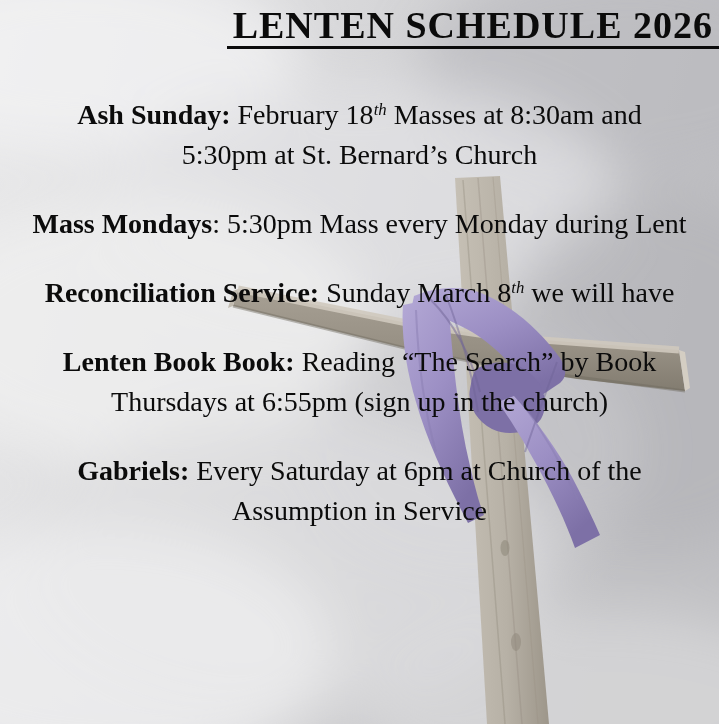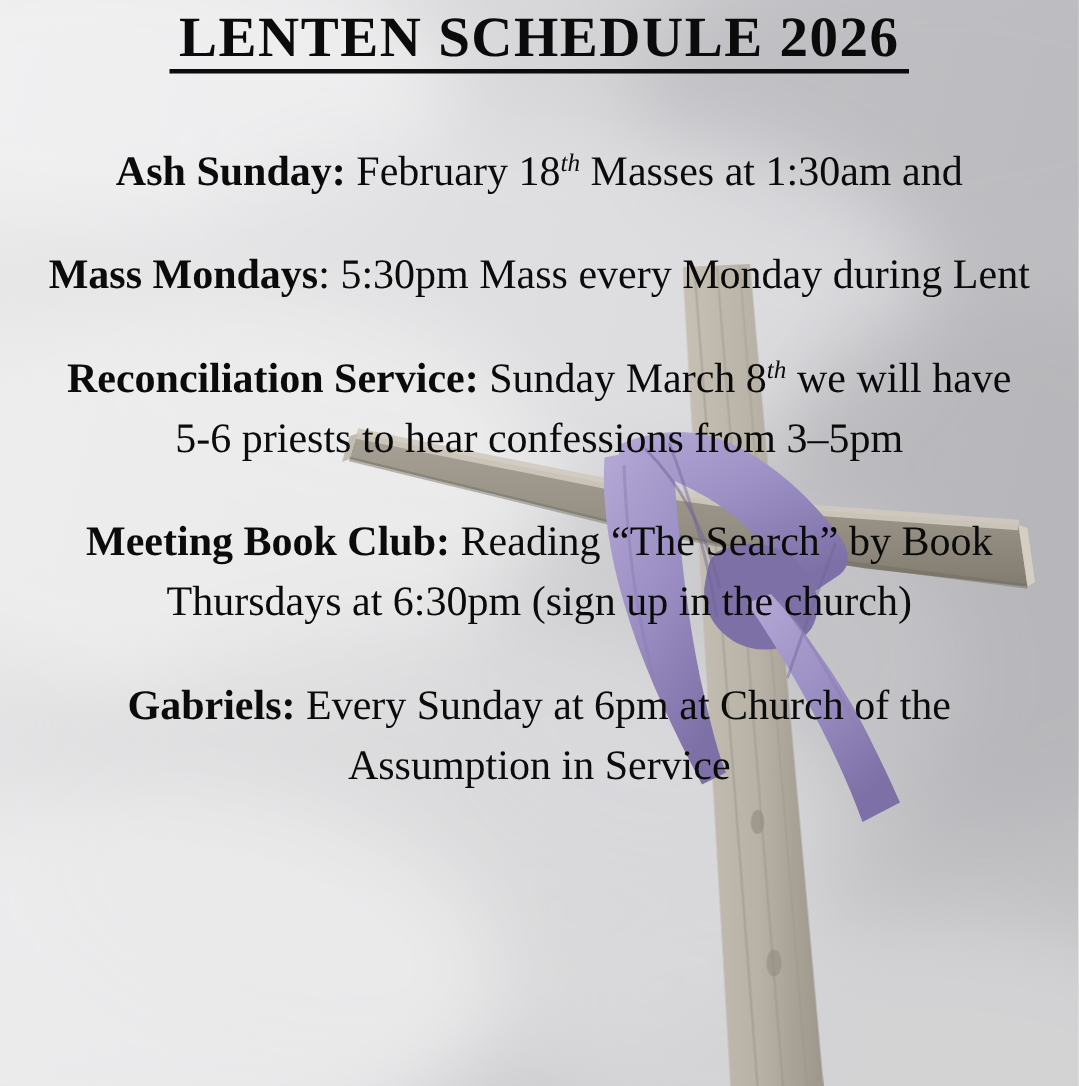--- a/index.html
+++ b/index.html
@@ -8,21 +8,21 @@
     width:719px;height:724px;
     overflow:hidden;
     background:#d9d9da;
     font-family:"Liberation Serif", serif;
   }
   .bg{position:absolute;left:0;top:0;width:719px;height:724px;display:block;}
   .content{
     position:absolute;left:0;top:0;width:719px;height:724px;
     text-align:center;color:#0b0b0b;
   }
-  .title-wrap{text-align:center;margin-top:6px;line-height:0;}
+  .title-wrap{text-align:right;margin-top:6px;line-height:0;}
   .title{
     display:inline-block;
     font-size:38px;font-weight:bold;letter-spacing:1px;
     line-height:38px;
     border-bottom:3px solid #0b0b0b;
     padding:0 6px 2px 6px;
     white-space:nowrap;
   }
   .sections{display:block;}
   .section{margin-top:29px;}
@@ -123,33 +123,33 @@
       <path d="M416,310 C418,360 424,410 436,452" stroke="#8a7eb2" stroke-width="2" fill="none" opacity="0.5"></path>
     </g>
   </svg>
 
   <div class="content">
     <div class="title-wrap">
       <span class="title">LENTEN SCHEDULE 2026</span>
     </div>
     <div class="sections">
         <div class="section">
-          <div class="line"><span class="b">Ash Sunday:</span><span> February 18</span><sup>th</sup><span> Masses at 1:30am and</span></div>
+          <div class="line"><span class="b">Ash Sunday:</span><span> February 18</span><sup>th</sup><span> Masses at 8:30am and</span></div>
+          <div class="line"><span>5:30pm at St. Bernard’s Church</span></div>
         </div>
         <div class="section">
           <div class="line"><span class="b">Mass Mondays</span><span>: 5:30pm Mass every Monday during Lent</span></div>
         </div>
         <div class="section">
           <div class="line"><span class="b">Reconciliation Service:</span><span> Sunday March 8</span><sup>th</sup><span> we will have</span></div>
-          <div class="line"><span>5-6 priests to hear confessions from 3–5pm</span></div>
         </div>
         <div class="section">
-          <div class="line"><span class="b">Meeting Book Club:</span><span> Reading “The Search” by Book</span></div>
-          <div class="line"><span>Thursdays at 6:30pm (sign up in the church)</span></div>
+          <div class="line"><span class="b">Lenten Book Book:</span><span> Reading “The Search” by Book</span></div>
+          <div class="line"><span>Thursdays at 6:55pm (sign up in the church)</span></div>
         </div>
         <div class="section">
-          <div class="line"><span class="b">Gabriels:</span><span> Every Sunday at 6pm at Church of the</span></div>
+          <div class="line"><span class="b">Gabriels:</span><span> Every Saturday at 6pm at Church of the</span></div>
           <div class="line"><span>Assumption in Service</span></div>
         </div>
       </div>
   </div>
 
 </div>
 
 </body></html>

